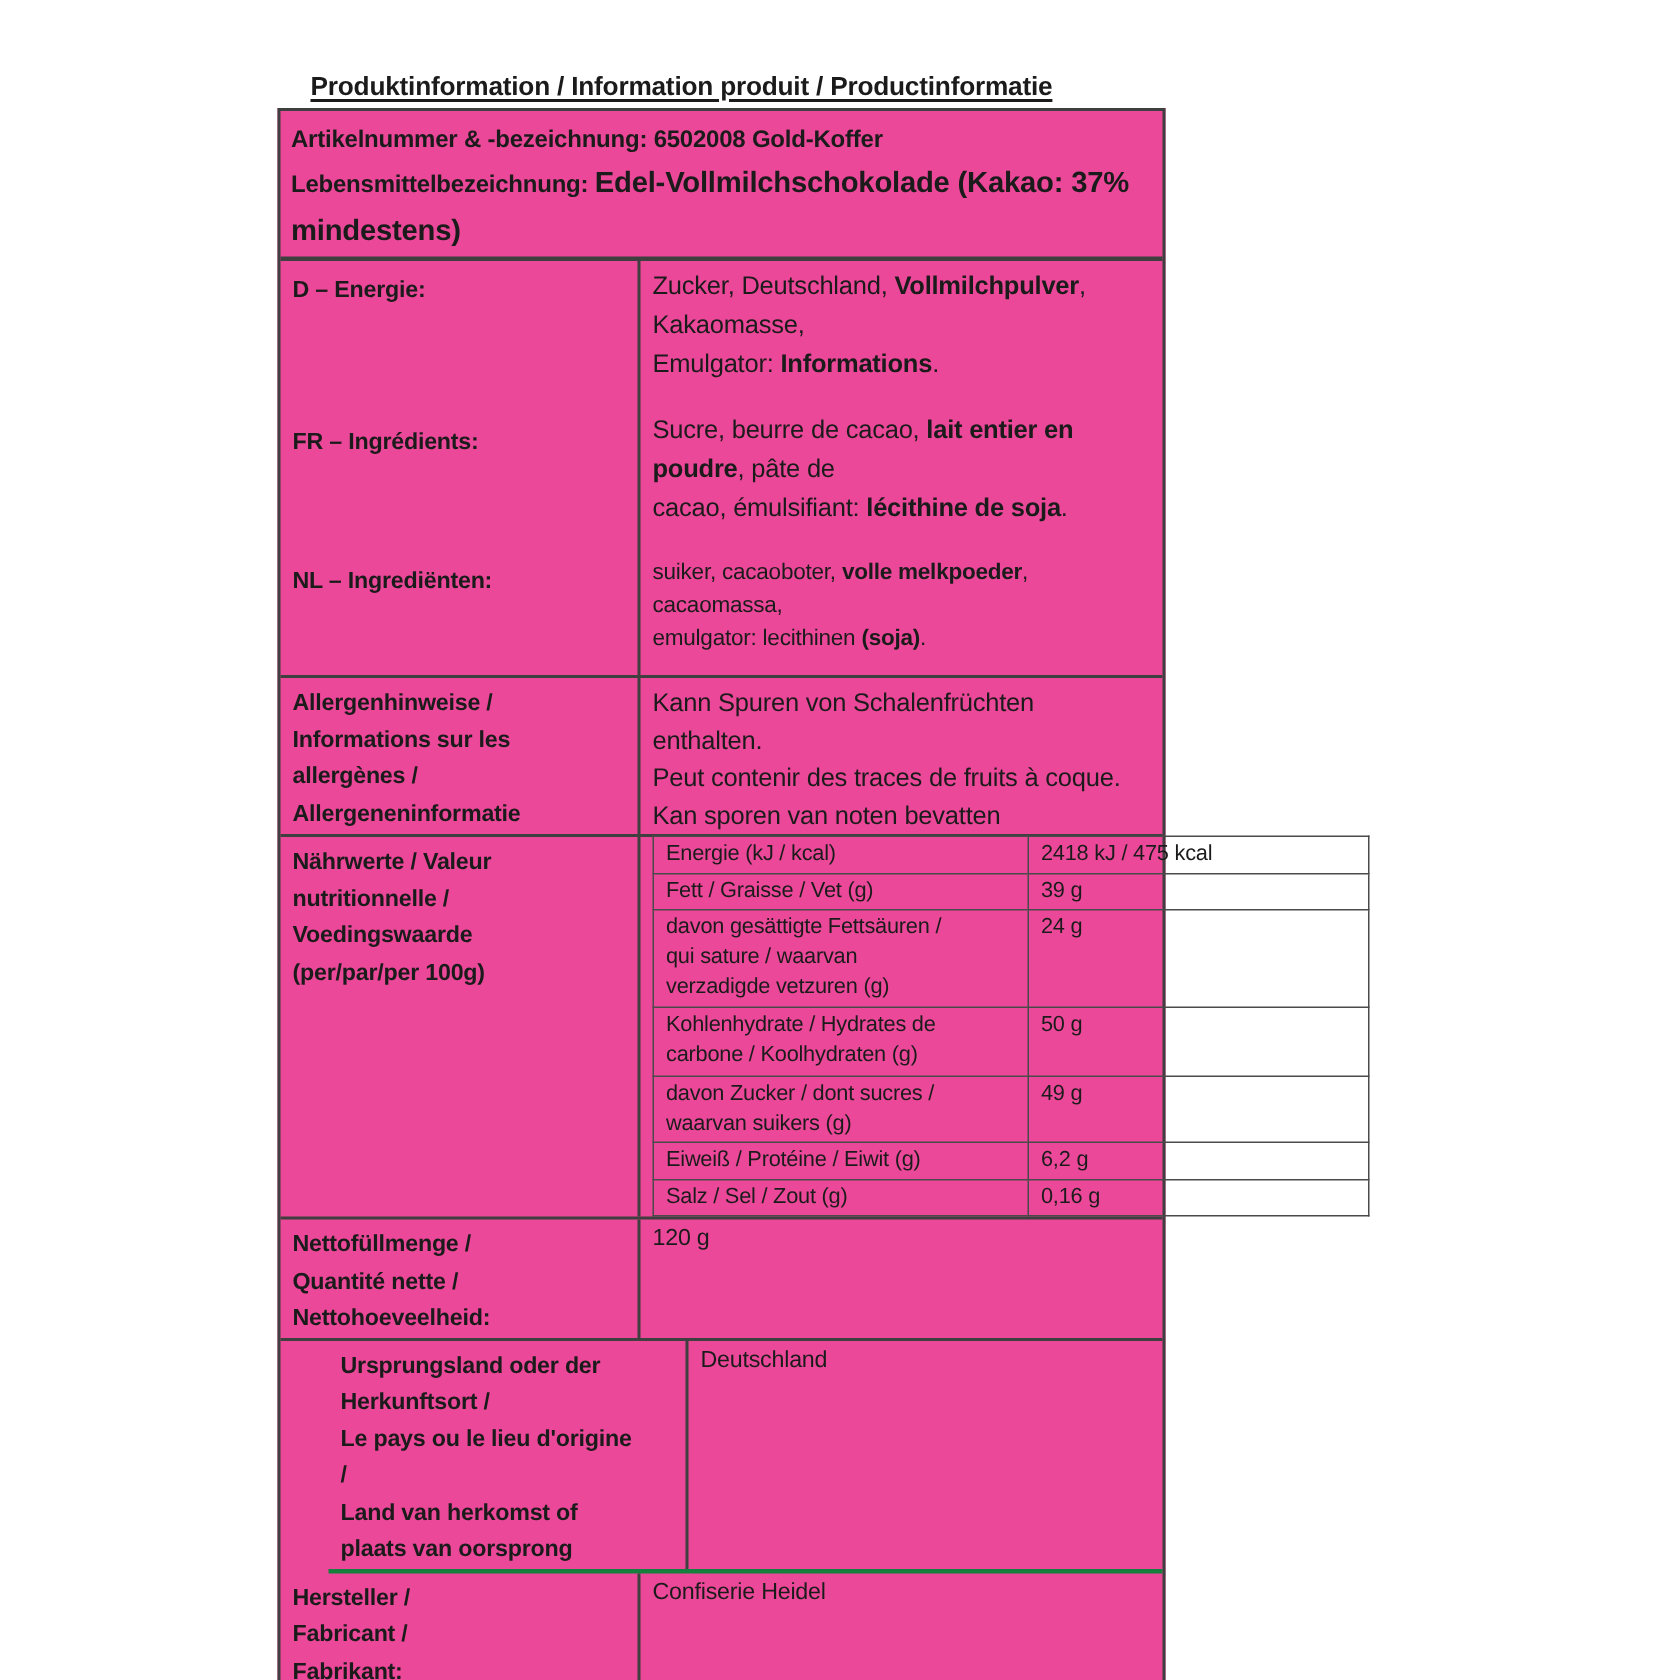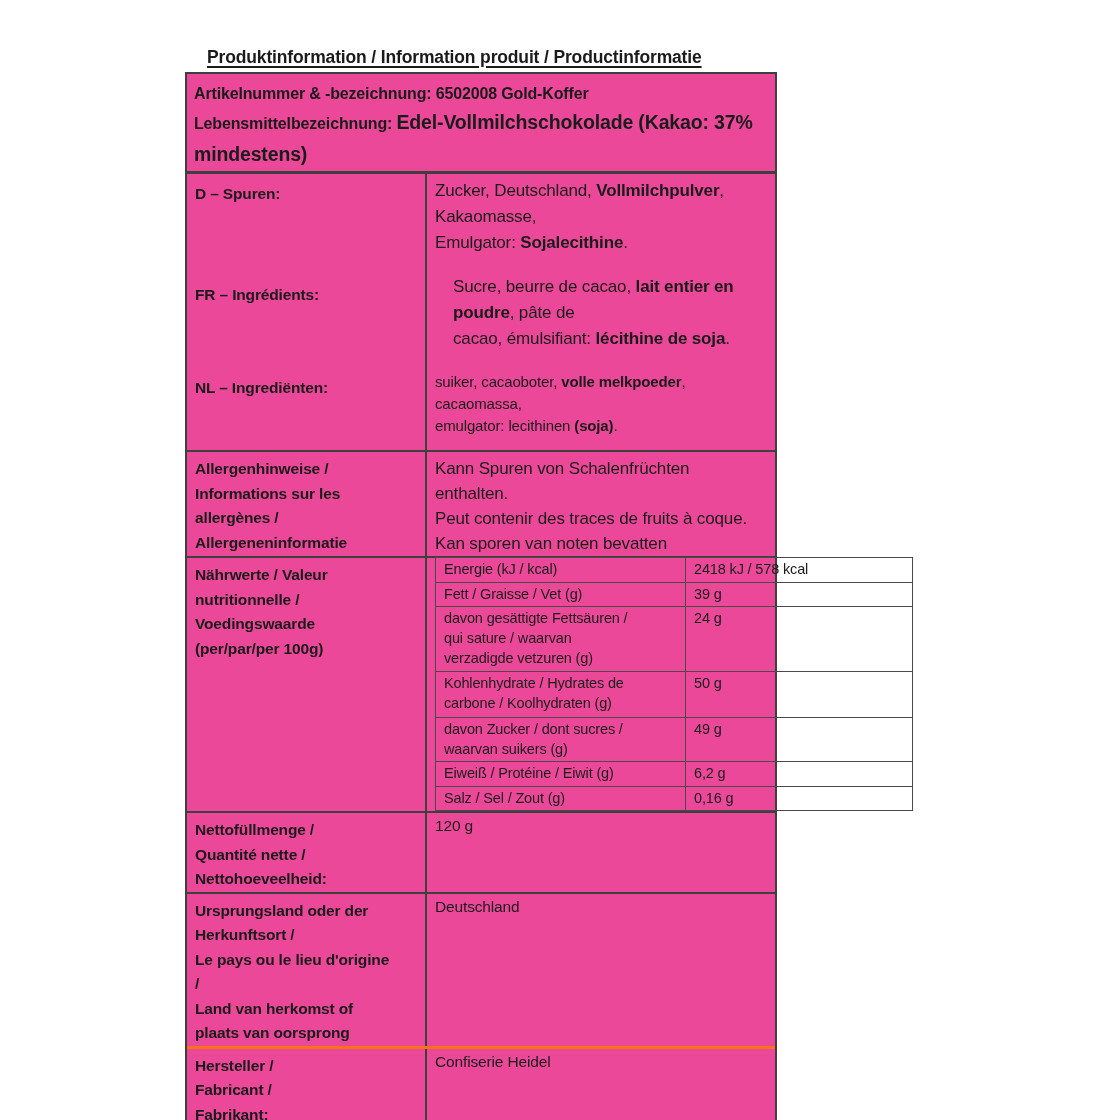--- a/index.html
+++ b/index.html
@@ -29,21 +29,21 @@
     font-weight:700;font-size:15.5px;line-height:24.5px;
     padding:5px 6px 0 8px;white-space:pre-wrap;
   }
   .cell-value{flex:1;box-sizing:border-box;padding:4px 10px 0 8px;}
   .row-ingredients{display:block;min-height:246px;}
   .ing-sub{display:flex;}
   .ing-sub .cell-label{padding-top:8px;}
   .sub-d{min-height:77px;}
   .sub-fr{min-height:71px;}
   .sub-fr .cell-label{padding-top:27px;}
-  .sub-fr .cell-value{padding-top:18px;margin-left:18px;}
+  .sub-fr .cell-value{padding-top:18px;}
   .sub-nl{min-height:98px;}
   .sub-nl .cell-label{padding-top:24px;}
   .sub-nl .cell-value{padding-top:19px;}
   .ing-value{font-size:17px;line-height:26px;white-space:pre-wrap;}
   .ing-value-sm{font-size:15px;line-height:22px;white-space:pre-wrap;}
   .row-allergens{min-height:98px;}
   .allergen-value{font-size:17px;line-height:25px;white-space:pre-wrap;}
   .row-nutrition{min-height:239px;}
   .row-nutrition .cell-value{padding:0;}
   .nut-table{
@@ -58,21 +58,21 @@
   .nut-name{white-space:pre-wrap;}
   .nr1 td{height:21px;}
   .nr2 td{height:18px;}
   .nr3 td{height:61px;}
   .nr4 td{height:42px;}
   .nr5 td{height:40px;}
   .nr6 td{height:21px;}
   .nr7 td{height:16px;}
   .row-net{min-height:71px;}
   .plain-value{font-size:15.5px;line-height:22px;padding-top:2px;}
-  .row-origin{min-height:147px;border-bottom:3px solid #f97316;}
+  .row-origin{min-height:147px;border-bottom:3px solid #15803d;margin-left:32px;}
   .row-origin .cell-label{line-height:24.5px;}
   .row-manufacturer{min-height:71px;border-radius:23px;}
 </style>
 </head>
 <body>
 
 <div class="page-title">Produktinformation / Information produit / Productinformatie</div>
 
 <div class="doc-table">
 
@@ -80,23 +80,23 @@
     <div class="hdr-line1">Artikelnummer &amp; -bezeichnung: 6502008 Gold-Koffer</div>
     <div class="hdr-line2">
       <span class="lbl">Lebensmittelbezeichnung:</span>
       <span> </span>
       <span class="val">Edel-Vollmilchschokolade (Kakao: 37% mindestens)</span>
     </div>
   </div>
 
   <div class="row row-ingredients">
     <div class="ing-sub sub-d">
-      <div class="cell-label">D – Spuren:</div>
+      <div class="cell-label">D – Energie:</div>
       <div class="cell-value ing-value"><span>Zucker, Deutschland, </span><span style="font-weight: 700;">Vollmilchpulver</span><span>, Kakaomasse,
-Emulgator: </span><span style="font-weight: 700;">Sojalecithine</span><span>.</span></div>
+Emulgator: </span><span style="font-weight: 700;">Informations</span><span>.</span></div>
     </div>
     <div class="ing-sub sub-fr">
       <div class="cell-label">FR – Ingrédients:</div>
       <div class="cell-value ing-value"><span>Sucre, beurre de cacao, </span><span style="font-weight: 700;">lait entier en poudre</span><span>, pâte de
 cacao, émulsifiant: </span><span style="font-weight: 700;">lécithine de soja</span><span>.</span></div>
     </div>
     <div class="ing-sub sub-nl">
       <div class="cell-label">NL – Ingrediënten:</div>
       <div class="cell-value ing-value-sm"><span>suiker, cacaoboter, </span><span style="font-weight: 700;">volle melkpoeder</span><span>, cacaomassa,
 emulgator: lecithinen </span><span style="font-weight: 700;">(soja)</span><span>.</span></div>
@@ -116,21 +116,21 @@
   <div class="row row-nutrition">
     <div class="cell-label">Nährwerte / Valeur
 nutritionnelle /
 Voedingswaarde
 (per/par/per 100g)</div>
     <div class="cell-value">
       <table class="nut-table">
         <tbody>
             <tr class="nr1">
           <td class="nut-name-col nut-name">Energie (kJ / kcal)</td>
-          <td>2418 kJ / 578 kcal</td>
+          <td>2418 kJ / 475 kcal</td>
         </tr>
         <tr class="nr2">
           <td class="nut-name-col nut-name">Fett / Graisse / Vet (g)</td>
           <td>39 g</td>
         </tr>
         <tr class="nr3">
           <td class="nut-name-col nut-name">davon gesättigte Fettsäuren /
 qui sature / waarvan
 verzadigde vetzuren (g)</td>
           <td>24 g</td>

